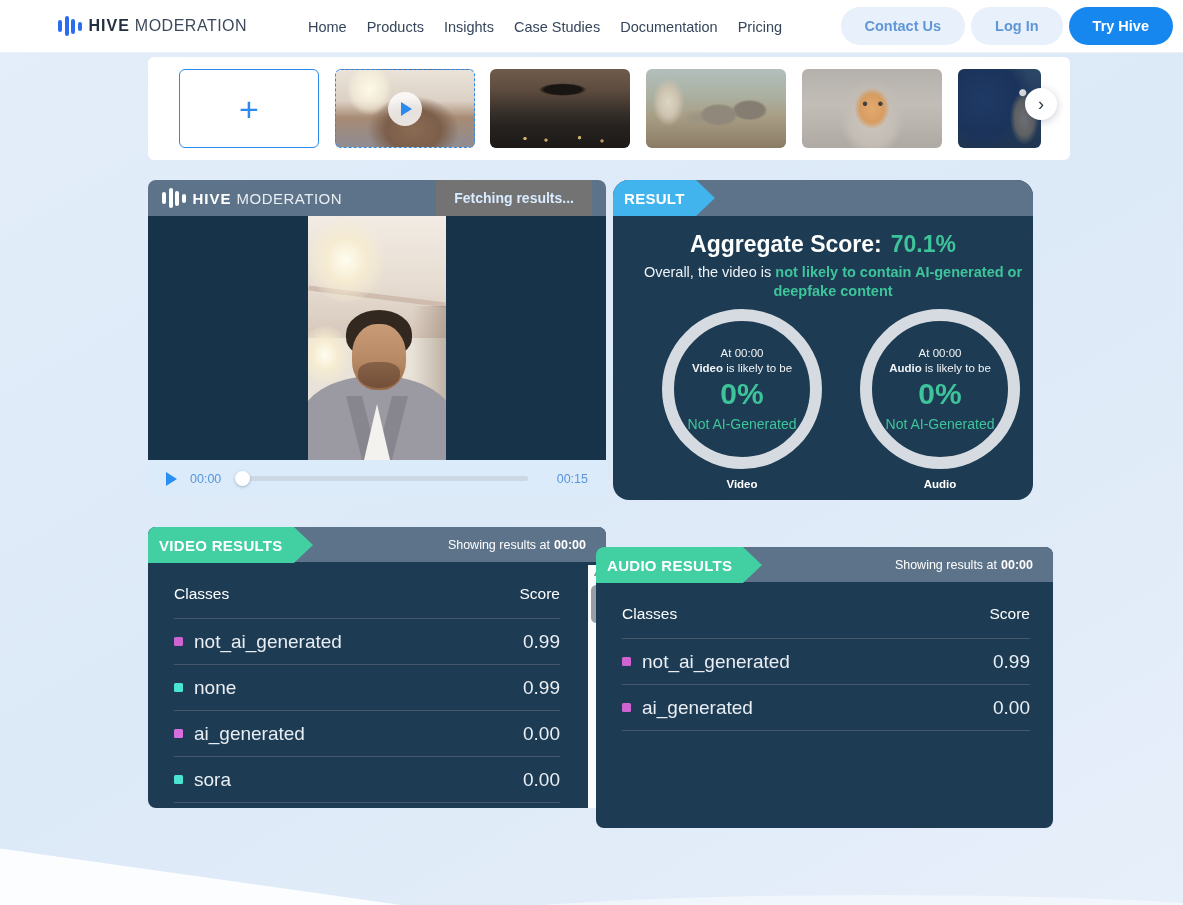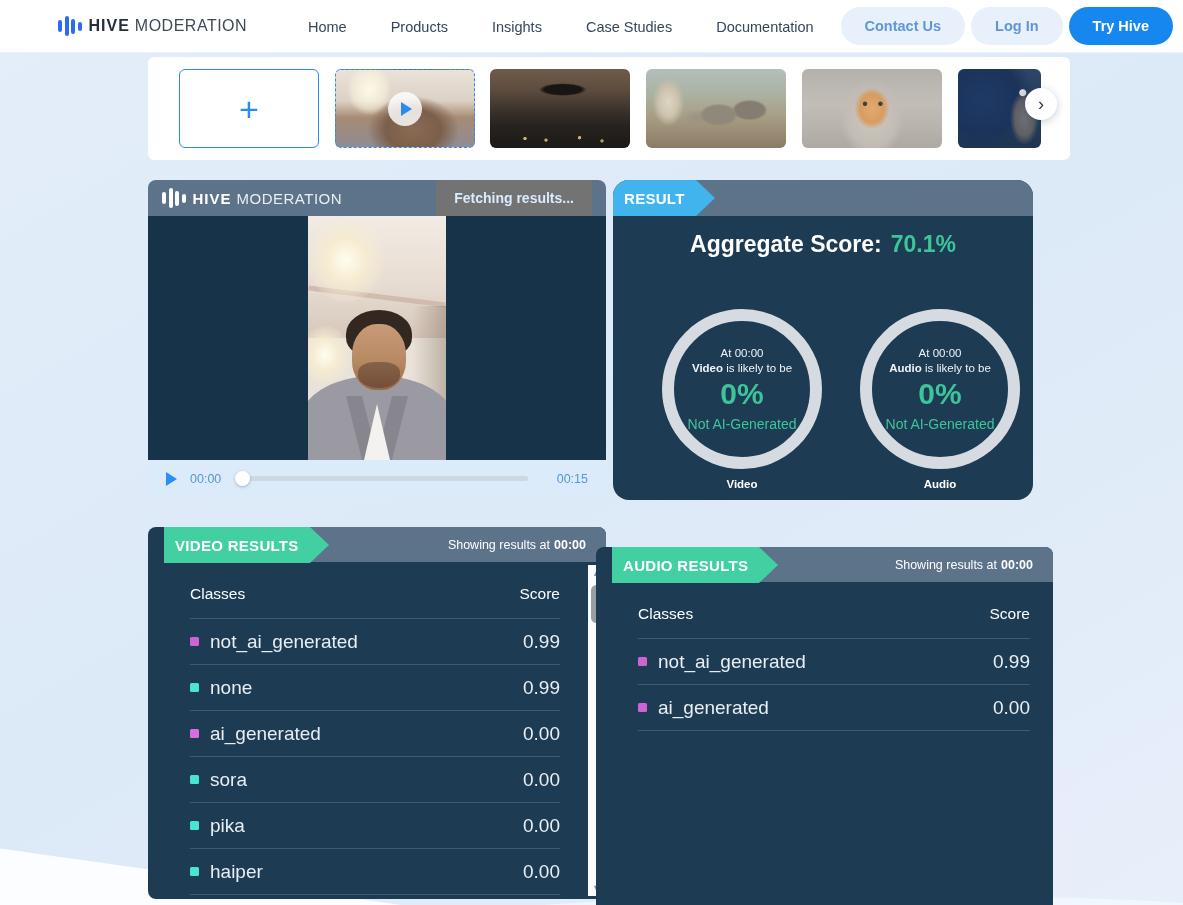--- a/index.html
+++ b/index.html
@@ -15,21 +15,21 @@
   .hdr { position:absolute; left:0; top:0; width:1183px; height:53px; background:#fff;
          display:flex; align-items:center; border-bottom:1px solid #edf2f8; z-index:5; }
   .brand { display:flex; align-items:center; gap:7px; margin-left:58px; cursor:pointer; }
   .bars { display:flex; align-items:center; gap:2.5px; }
   .bars i { display:block; width:4px; border-radius:2px; background:#2d6cf0; }
   .bars i:nth-child(1){height:12px;} .bars i:nth-child(2){height:20px;}
   .bars i:nth-child(3){height:15px;} .bars i:nth-child(4){height:9px;}
   .bars.white i { background:#fff; }
   .b1 { font-weight:700; letter-spacing:1px; color:#232f3e; font-size:16px; }
   .b2 { font-weight:400; letter-spacing:.5px; color:#3c4a5a; font-size:16px; margin-left:-2px; }
-  .nav { position:absolute; left:308px; top:0; height:53px; display:flex; align-items:center; gap:44px; }
+  .nav { position:absolute; left:308px; top:0; height:53px; display:flex; align-items:center; gap:20px; }
   .nav a { color:#36465a; font-size:14.5px; font-weight:500; text-decoration:none; cursor:pointer; white-space:nowrap; }
   .hbtns { position:absolute; right:10px; top:7px; display:flex; align-items:flex-start; gap:6px; }
   .pillbtn { border:none; cursor:pointer; height:38px; padding:0 24px; border-radius:19px;
              background:#e7f0fb; color:#5f97d8; font-size:14.5px; font-weight:600;
              font-family:"Liberation Sans",sans-serif; }
   .pillbtn.primary { background:#1787f0; color:#fff; }
 
   
   .strip { position:absolute; left:148px; top:57px; width:922px; height:103px; background:#fff; border-radius:6px; }
   .thumb { position:absolute; top:12px; width:140px; height:79px; border-radius:6px; overflow:hidden; cursor:pointer; }
@@ -135,22 +135,22 @@
            justify-content:center; text-align:center; }
   .gauge.g1 { left:49px; } .gauge.g2 { left:247px; }
   .g-at { color:#f0f4f8; font-size:11.5px; }
   .g-sub { color:#f0f4f8; font-size:11.5px; margin-top:3px; }
   .g-val { color:#3ec49b; font-size:30px; font-weight:700; margin:3px 0 2px; }
   .g-verdict { color:#3ec49b; font-size:14px; font-weight:400; margin-top:3px; }
   .g-cap { position:absolute; top:298px; width:160px; text-align:center; color:#fff; font-weight:700; font-size:11.5px; }
   .g-cap.g1 { left:49px; } .g-cap.g2 { left:247px; }
 
   
-  .respanel { position:absolute; top:527px; width:458px; height:372px; border-radius:8px;
-              overflow:hidden; background:#1d3b52;padding-left:16px; }
+  .respanel { position:absolute; top:527px; width:458px; height:281px; border-radius:8px;
+              overflow:hidden; background:#1d3b52; }
   .respanel .phd { height:35px; }
   .vres { left:148px; } .ares { left:596px; width:457px;margin-top:20px; }
   .table { padding:0 26px; }
   .vres .table { padding-right:46px; } .ares .table { padding-right:23px; }
   .thead { display:flex; justify-content:space-between; color:#fdfefe; font-size:15.5px;
            padding:23px 0 15px; border-bottom:1px solid #46596c; }
   .trow { display:flex; align-items:center; height:46px; border-bottom:1px solid #46596c;
           color:#e9eef4; font-size:19px; }
   .sq { width:9px; height:9px; border-radius:1.5px; margin-right:11px; flex:none; }
   .score { margin-left:auto; }
@@ -249,20 +249,23 @@
     </div>
   </section>
 
   <section class="result">
     <div class="phd">
       <span class="tag blue">RESULT</span>
     </div>
     <div class="agg">
       <span>Aggregate Score:</span><span class="val">70.1%</span>
     </div>
+    <div class="overall">
+      <span>Overall, the video is </span><span class="hl">not likely to contain AI-generated or deepfake content</span>
+    </div>
     <div class="gauge g1">
       <div class="g-at">At 00:00</div>
       <div class="g-sub"><b>Video</b> <span>is likely to be</span></div>
       <div class="g-val">0%</div>
       <div class="g-verdict">Not AI-Generated</div>
     </div>
     <div class="gauge g2">
       <div class="g-at">At 00:00</div>
       <div class="g-sub"><b>Audio</b> <span>is likely to be</span></div>
       <div class="g-val">0%</div>

